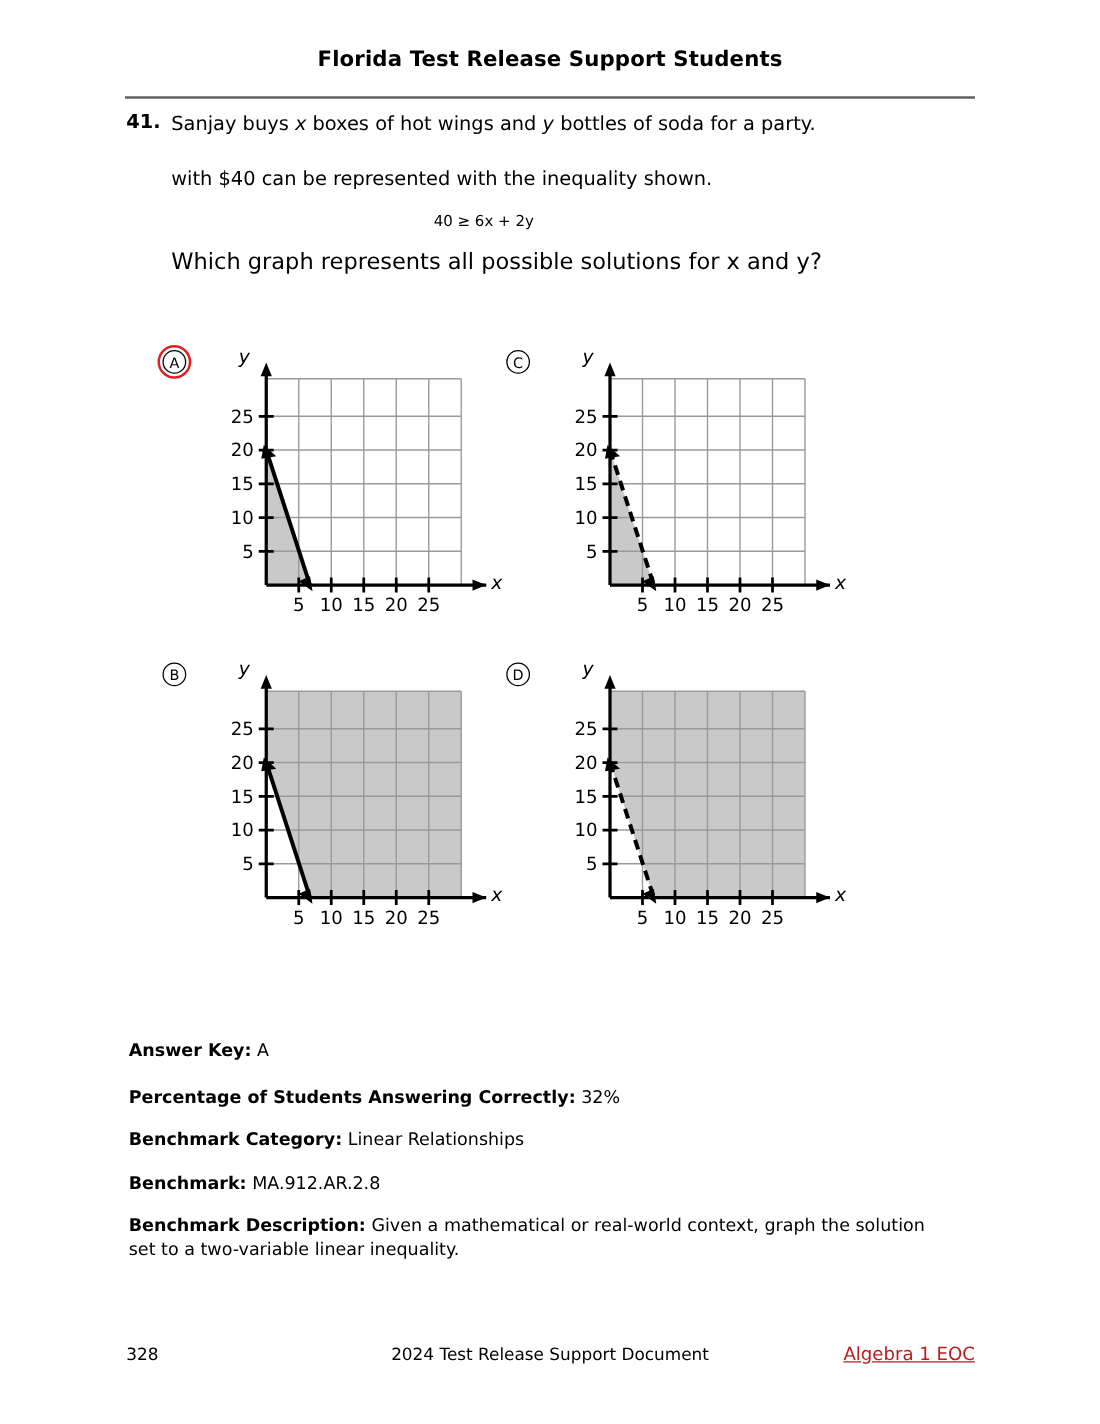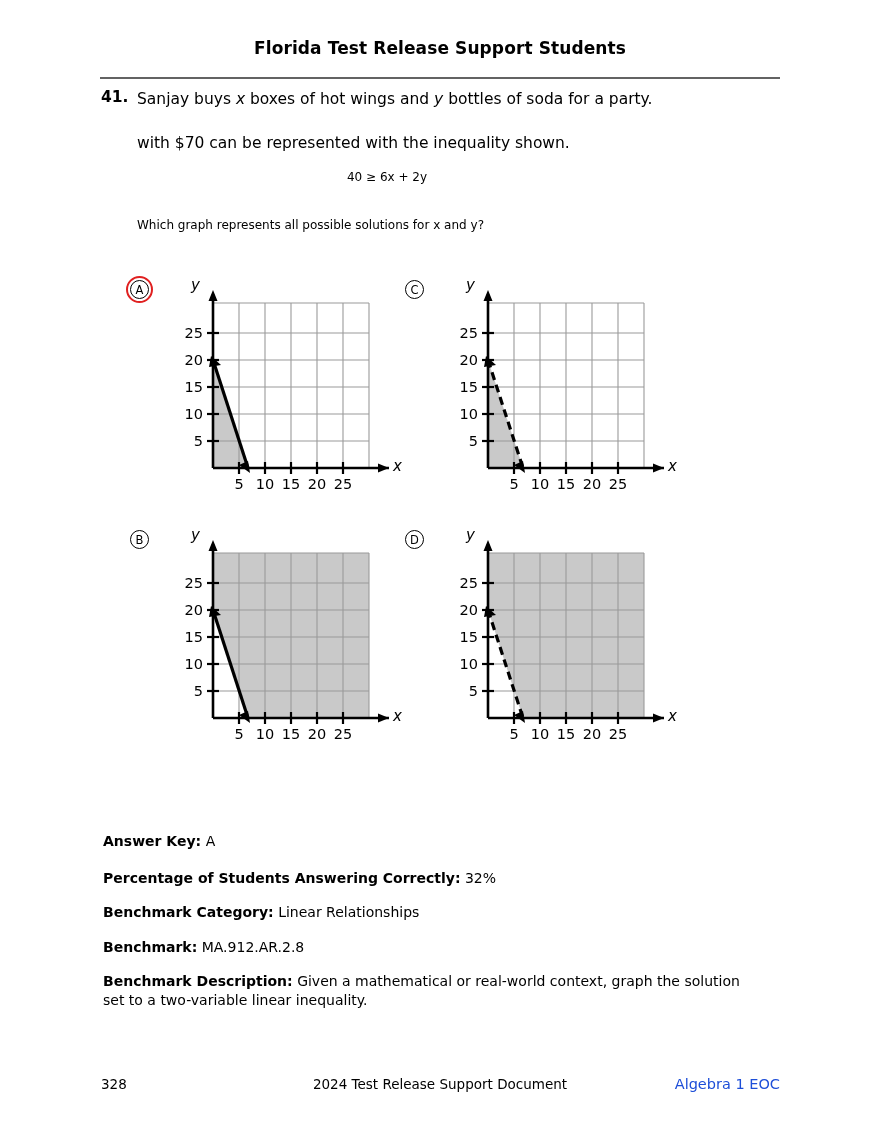--- a/index.html
+++ b/index.html
@@ -32,22 +32,22 @@
   .q-body {
     position:absolute; left:137px; top:88px; width:620px;
     font-size:15.5px; line-height:22px;
   }
   .q-body .ital { font-style:italic; }
   .equation {
     position:absolute; left:137px; top:170px; width:500px;
     text-align:center; font-size:12px;
   }
   .q-follow {
-    position:absolute; left:137px; top:214px; width:620px;
-    font-size:12px; line-height:22px;
+    position:absolute; left:137px; top:199px; width:620px;
+    font-size:18px; line-height:22px;
   }
 
   
   .choice { position:absolute; }
   .choice-a { left:130px; top:276px; }
   .choice-c { left:405px; top:276px; }
   .choice-b { left:130px; top:526px; }
   .choice-d { left:405px; top:526px; }
 
   .bubble {
@@ -97,21 +97,21 @@
 
 <div class="page">
 
   <div class="header-title">Florida Test Release Support Students</div>
   <div class="header-rule"></div>
 
   <div class="q-num">41.</div>
   <div class="q-body">
     <span>Sanjay buys </span><span class="ital">x</span><span> boxes of hot wings and </span><span class="ital">y</span><span> bottles of soda for a party.</span><br>
     <br>
-    <span>with $70 can be represented with the inequality shown.</span>
+    <span>with $40 can be represented with the inequality shown.</span>
   </div>
 
   <div class="equation">40 ≥ 6x + 2y</div>
 
   <div class="q-follow">
     <span>Which graph represents all possible solutions for </span><span class="ital">x</span><span> and </span><span class="ital">y</span><span>?</span>
   </div>
 
   <div class="choice choice-a">
     <div class="bubble keyed">A</div>
@@ -374,15 +374,15 @@
     <b>Benchmark:</b>
     <span>MA.912.AR.2.8</span>
   </div>
   <div class="keyline k5">
     <b>Benchmark Description:</b>
     <span>Given a mathematical or real-world context, graph the solution set to a two-variable linear inequality.</span>
   </div>
 
   <div class="footer footer-page">328</div>
   <div class="footer footer-center">2024 Test Release Support Document</div>
-  <div class="footer footer-right" style="color: #1d4ed8;">Algebra 1 EOC</div>
+  <div class="footer footer-right" style="color: #b91c1c; text-decoration: underline;">Algebra 1 EOC</div>
 
 </div>
 
 </body></html>

